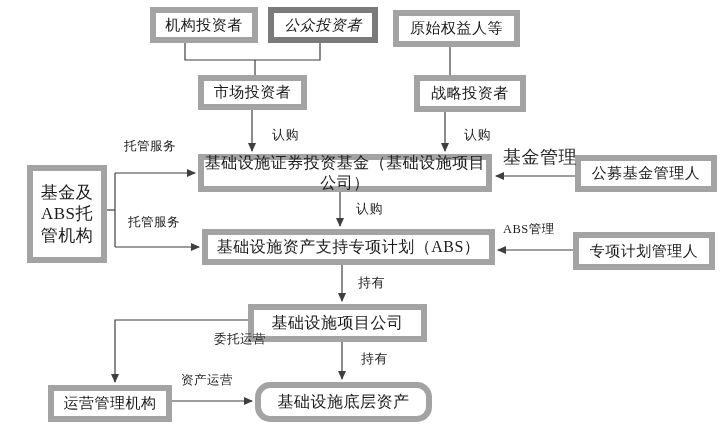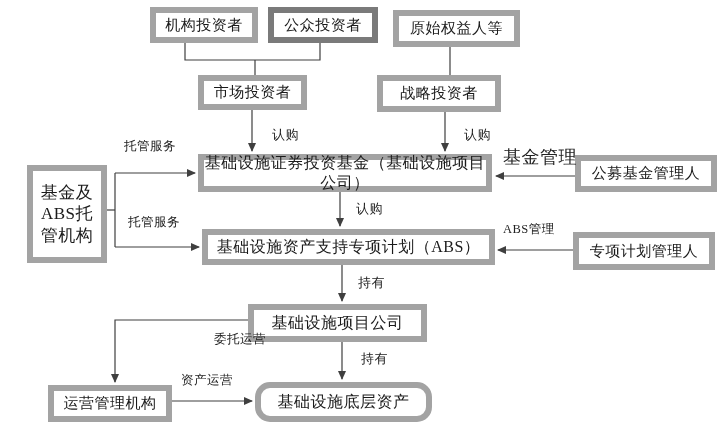--- a/index.html
+++ b/index.html
@@ -27,24 +27,24 @@
   .node.small{font-size:15px;}
   .edge-label{
     position:absolute;
     font-size:13px;
     color:#222222;
     letter-spacing:.5px;
     white-space:nowrap;
   }
   
   #n-institutional   {left:150px;top:7px;  width:108px;height:36px;}
-  #n-public          {left:268px;top:7px;  width:110px;height:36px;border-color:#7a7a7a;}
+  #n-public          {left:268px;top:7px;  width:110px;height:36px;border-color:#7a7a7a;font-style:italic;}
   #n-original        {left:393px;top:10px; width:127px;height:37px;}
   #n-market          {left:198px;top:75px; width:109px;height:35px;}
-  #n-strategic       {left:377px;top:75px; width:124px;height:37px;}
+  #n-strategic       {left:414px;top:75px; width:112px;height:37px;}
   #n-reits           {left:198px;top:154px;width:294px;height:38px;}
   #n-abs             {left:202px;top:229px;width:293px;height:36px;}
   #n-custodian       {left:27px; top:165px;width:80px; height:98px;font-size:17px;}
   #n-fund-manager    {left:575px;top:155px;width:142px;height:37px;}
   #n-plan-manager    {left:573px;top:232px;width:142px;height:38px;}
   #n-project-company {left:248px;top:304px;width:179px;height:38px;text-align:right;}
   #n-underlying      {left:255px;top:382px;width:177px;height:40px;border-radius:15px;}
   #n-operation       {left:48px; top:385px;width:124px;height:37px;font-size:15px;}
   
   #l-sub-market    {left:272px;top:126px;}

